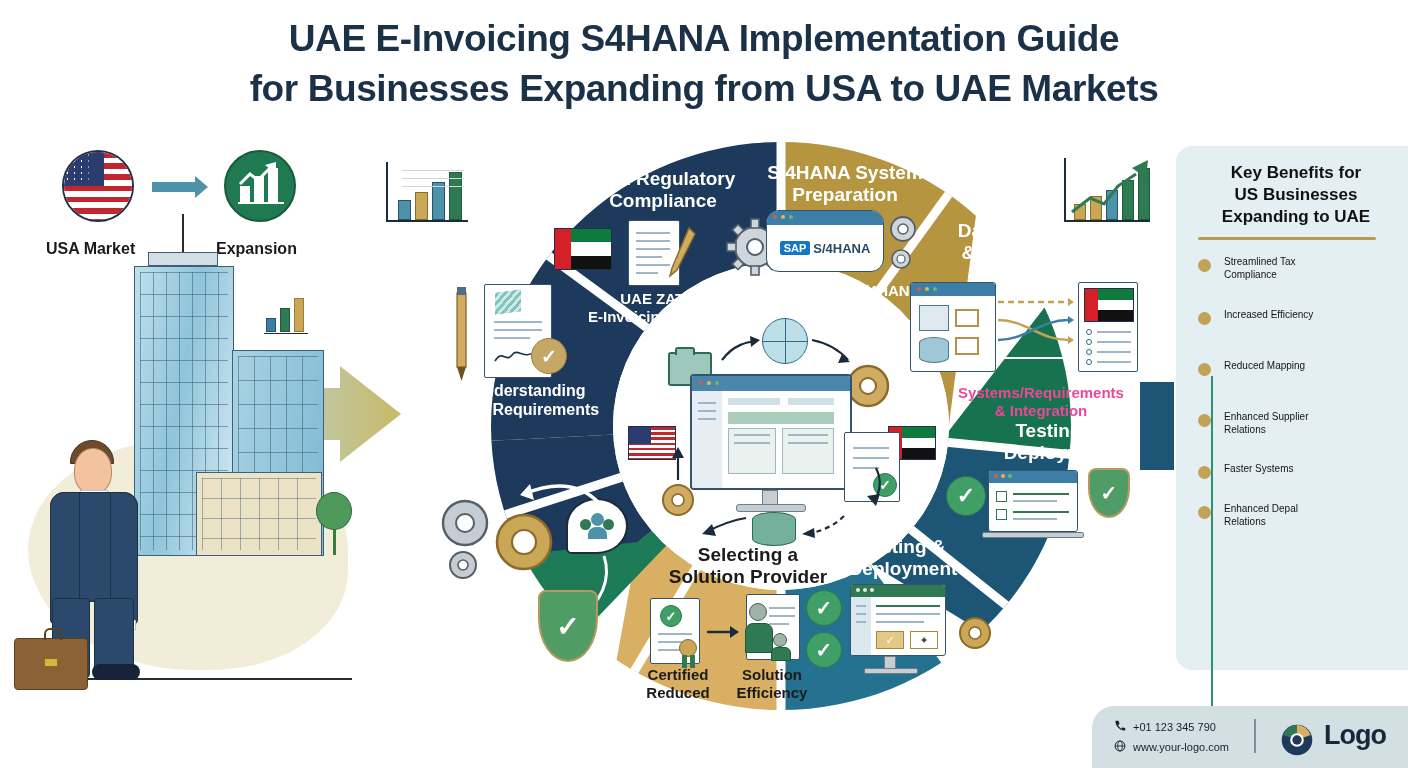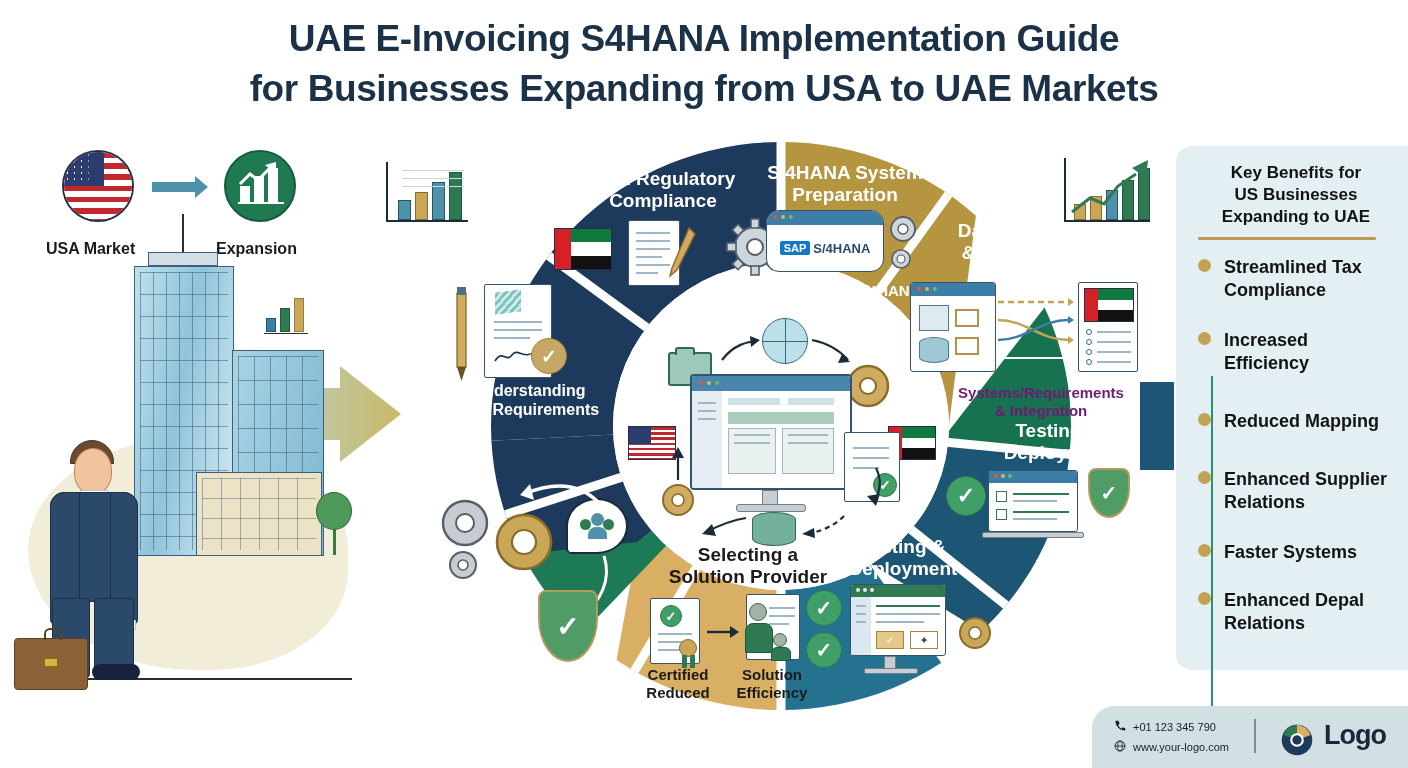--- a/index.html
+++ b/index.html
@@ -108,21 +108,21 @@
   
   .sidebar {
     position:absolute; left:1176px; top:146px; width:232px; height:524px;
     background:#e3eff2; border-radius:16px 0 0 16px; padding:16px 14px 0 22px;
   }
   .sb-title { font-size:17px; font-weight:bold; color:#111; line-height:1.28; }
   .sb-rule { height:3px; background:#b79a54; margin:10px 0 16px 0; width:178px; border-radius:2px; }
   .sb-track { position:absolute; left:35px; top:230px; width:2px; height:372px; background:#2f8f72; }
   .sb-item { position:relative; display:flex; gap:13px; align-items:flex-start; margin-bottom:27px; }
   .sb-dot { width:13px; height:13px; border-radius:50%; background:#c2a255; flex:0 0 13px; margin-top:3px; position:relative; z-index:2; }
-  .sb-text { font-size:18px; font-weight:bold; color:#131313; line-height:1.28; }
+  .sb-text { font-size:10px; font-weight:normal; color:#131313; line-height:1.28; }
 
   
   .footer { position:absolute; left:1092px; top:706px; width:316px; height:62px;
             background:#d2e0e4; border-radius:22px 0 0 0; }
   .foot-row { position:absolute; left:22px; font-size:11px; color:#14202c; white-space:nowrap;
               display:flex; align-items:center; gap:7px; }
   .foot-sep { position:absolute; left:162px; top:13px; width:1.5px; height:34px; background:#7e8e96; }
   .logo-txt { position:absolute; left:232px; top:14px; font-size:27px; font-weight:bold; color:#17283b; letter-spacing:-1px; }
   .logo-mark { position:absolute; left:188px; top:17px; width:34px; height:34px; }
 </style>
@@ -275,20 +275,22 @@
       <div class="docline" style="left:7px; top:11px; width:34px;"></div>
       <div class="docline" style="left:7px; top:19px; width:34px;"></div>
       <div class="docline" style="left:7px; top:27px; width:34px;"></div>
       <div class="docline" style="left:7px; top:35px; width:26px;"></div>
       <div class="docline" style="left:7px; top:43px; width:34px;"></div>
       <div class="docline" style="left:7px; top:51px; width:22px;"></div>
     </div>
     <svg style="position:absolute; left:281px; top:84px;" width="28" height="56">
       <polygon points="20,2 26,8 8,44 1,50 3,42" fill="#d2ab5f" stroke="#8a6b2a" stroke-width="1.4"></polygon>
     </svg>
+    <div class="seg-sub" style="left:150px; top:148px; width:250px; font-size:15px; color:#ffffff;">UAE ZATCA
+E-Invoicing (Fatoora)</div>
 
     <svg style="position:absolute; left:62px; top:145px;" width="22" height="96">
       <rect x="7" y="6" width="9" height="74" fill="#d2ab5f" stroke="#8a6b2a" stroke-width="1.3"></rect>
       <polygon points="7,80 16,80 11.5,94" fill="#6b5220"></polygon>
       <rect x="7" y="0" width="9" height="8" fill="#4f6e86"></rect>
     </svg>
     <div class="docpane ico" style="left:96px; top:142px; width:68px; height:94px;">
       <div style="position:absolute; left:10px; top:6px; width:26px; height:22px;
                   background:repeating-linear-gradient(-45deg,#7dc3c0 0 3px,#cfe9e6 3px 6px); transform:skewY(-8deg);"></div>
       <div class="docline" style="left:9px; top:36px; width:48px;"></div>
@@ -372,21 +374,21 @@
       </div>
       <div class="docline" style="left:18px; top:48px; width:34px;"></div>
       <div class="docline" style="left:18px; top:58px; width:34px;"></div>
       <div class="docline" style="left:18px; top:68px; width:34px;"></div>
       <div class="docline" style="left:18px; top:78px; width:34px;"></div>
       <div style="position:absolute;left:7px;top:46px;width:6px;height:6px;border:1.3px solid #2f6b82;border-radius:50%;"></div>
       <div style="position:absolute;left:7px;top:56px;width:6px;height:6px;border:1.3px solid #2f6b82;border-radius:50%;"></div>
       <div style="position:absolute;left:7px;top:66px;width:6px;height:6px;border:1.3px solid #2f6b82;border-radius:50%;"></div>
       <div style="position:absolute;left:7px;top:76px;width:6px;height:6px;border:1.3px solid #2f6b82;border-radius:50%;"></div>
     </div>
-    <div class="seg-sub" style="left:546px; top:242px; width:214px; font-size:15px; color:#701a75;">Systems/Requirements
+    <div class="seg-sub" style="left:546px; top:242px; width:214px; font-size:15px; color:#ec4899;">Systems/Requirements
 &amp; Integration</div>
 
     <div class="seg-title" style="left:570px; top:278px; width:200px; font-size:19px; color:#ffffff;">Testing &amp;
 Deployment</div>
     <div class="chk" style="left:558px; top:334px; width:40px; height:40px; font-size:22px;">✓</div>
     <div class="browser ico" style="left:600px; top:328px; width:90px; height:62px;">
       <div class="brbar" style="height:12px;"></div>
       <div class="dot" style="left:5px; top:3px; background:#e0574b;"></div>
       <div class="dot" style="left:12px; top:3px; background:#e0b84b;"></div>
       <div class="dot" style="left:19px; top:3px; background:#5fbd6c;"></div>

